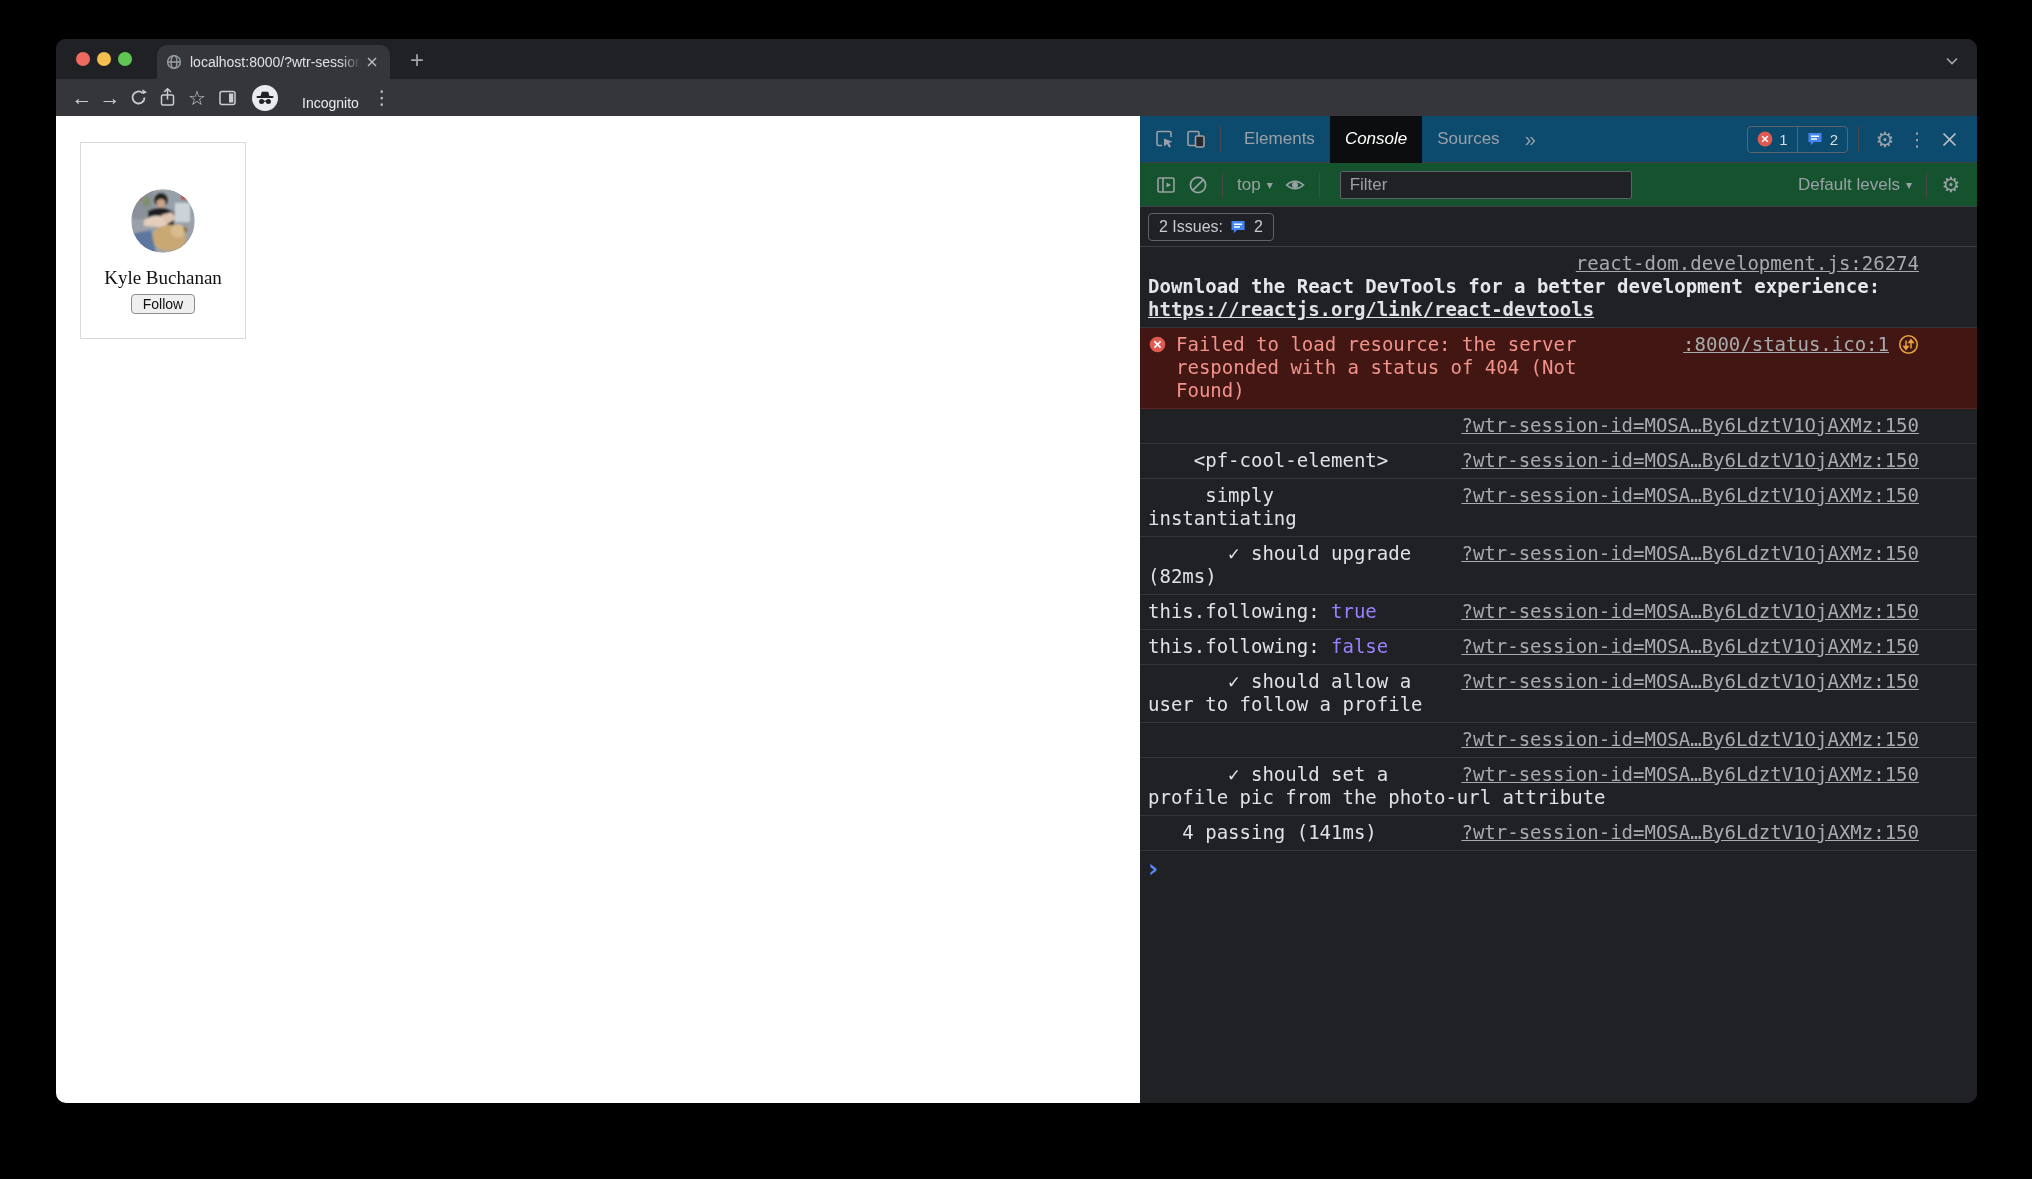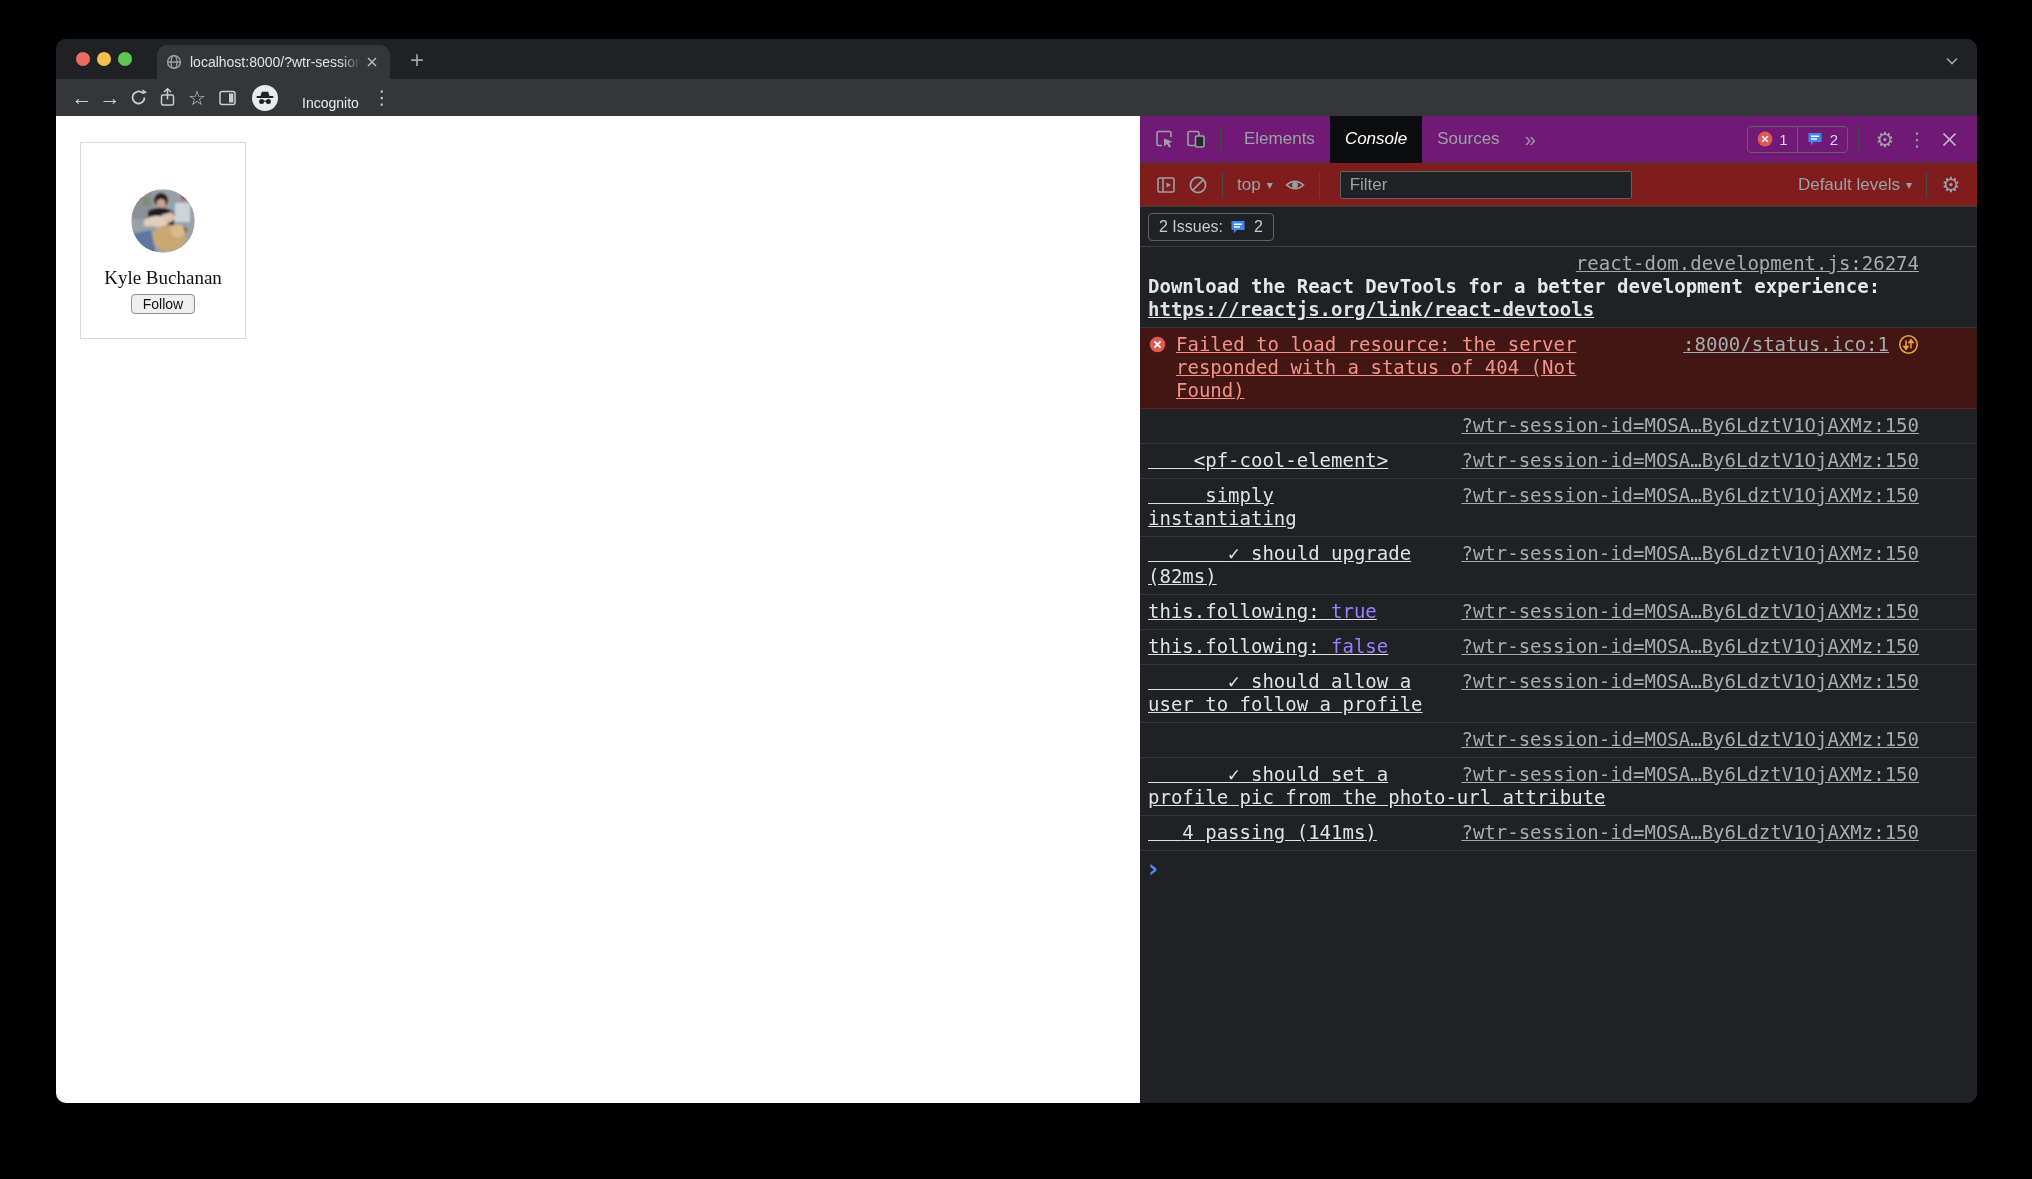--- a/index.html
+++ b/index.html
@@ -66,37 +66,37 @@
                   font-size:19px; color:#111; }
   .follow-btn { margin-top:5px; font-family:"Liberation Sans", sans-serif;
                 font-size:14px; color:#111; background:#efefef;
                 border:1px solid #8f8f8f; border-radius:4px; padding:1px 11px; }
 
   
   .devtools { flex:1; background:#202124; display:flex; flex-direction:column;
               color:#9aa0a6; }
   .vdiv { width:1px; height:26px; background:#47484b; margin:0 8px; flex:0 0 1px; }
 
-  .dt-tabbar { height:47px; background:#701a75; border-bottom:1px solid #3c4043;
+  .dt-tabbar { height:47px; background:#0c4a6e; border-bottom:1px solid #3c4043;
                display:flex; align-items:center; padding:0 12px 0 8px; flex:0 0 47px; }
   .dt-iconbtn { width:32px; height:32px; display:flex; align-items:center;
                 justify-content:center; }
   .dt-tab { height:47px; display:flex; align-items:center; padding:0 15px;
             font-size:17px; color:#9aa0a6; }
   .dt-tab.active { background:#0c0d0e; color:#fff;font-style:italic; }
   .more-tabs { font-size:20px; color:#9aa0a6; margin:0 10px; }
   .badge-group { display:flex; margin-left:auto; border:1px solid #5f6368;
                  border-radius:4px; overflow:hidden; }
   .badge { display:flex; align-items:center; gap:6px; padding:4px 9px;
            font-size:15px; color:#dadce0; }
   .badge + .badge { border-left:1px solid #5f6368; }
   .gear-glyph { font-size:21px; color:#9aa0a6; line-height:1; }
   .dt-dots { font-size:19px; color:#9aa0a6; }
 
-  .dt-toolbar { height:44px; background:#7f1d1d; border-bottom:1px solid #3c4043;
+  .dt-toolbar { height:44px; background:#14532d; border-bottom:1px solid #3c4043;
                 display:flex; align-items:center; padding:0 10px; flex:0 0 44px; }
   .dd { display:flex; align-items:center; gap:6px; font-size:17px; color:#9aa0a6;
         margin:0 6px; }
   .dd .caret { font-size:12px; }
   .filter-input { flex:1; max-width:292px; height:28px; margin:0 12px;
                   background:#202124; border:1px solid #5f6368; border-radius:2px;
                   color:#e8eaed; font-size:17px; padding:0 9px;
                   font-family:"Liberation Sans", sans-serif; }
   .filter-input::placeholder { color:#9aa0a6; }
   .levels { margin-left:auto; }
@@ -106,21 +106,21 @@
   .issues-chip { display:flex; align-items:center; gap:7px; border:1px solid #5f6368;
                  border-radius:4px; padding:4px 10px; font-size:16px; color:#c8cbce; }
 
   
   .dt-console { flex:1; overflow:hidden; font-family:"DejaVu Sans Mono", monospace;
                 font-size:19px; line-height:23px; color:#dfe2e5; }
   .crow { display:flow-root; border-bottom:1px solid #343639;
           padding:5px 58px 6px 8px; }
   .csrc { float:right; color:#a6abb0; text-decoration:underline; margin-left:10px;
           white-space:nowrap; }
-  .ctext { white-space:pre-wrap; color:#dfe2e5;text-decoration:underline; }
+  .ctext { white-space:pre-wrap; color:#dfe2e5; }
   .bool { color:#9980ff; }
 
   .crow.info .src-line { text-align:right; }
   .cmain-bold { font-weight:bold; color:#e4e7ea; white-space:pre-wrap; }
   .cmain-link { display:inline-block; font-weight:bold; color:#dfe2e5;
                 text-decoration:underline; }
 
   .crow.err { background:#421713; border-bottom-color:#5a2420;
               padding-left:36px; position:relative; }
   .crow.err .ctext { color:#f2928a; }

